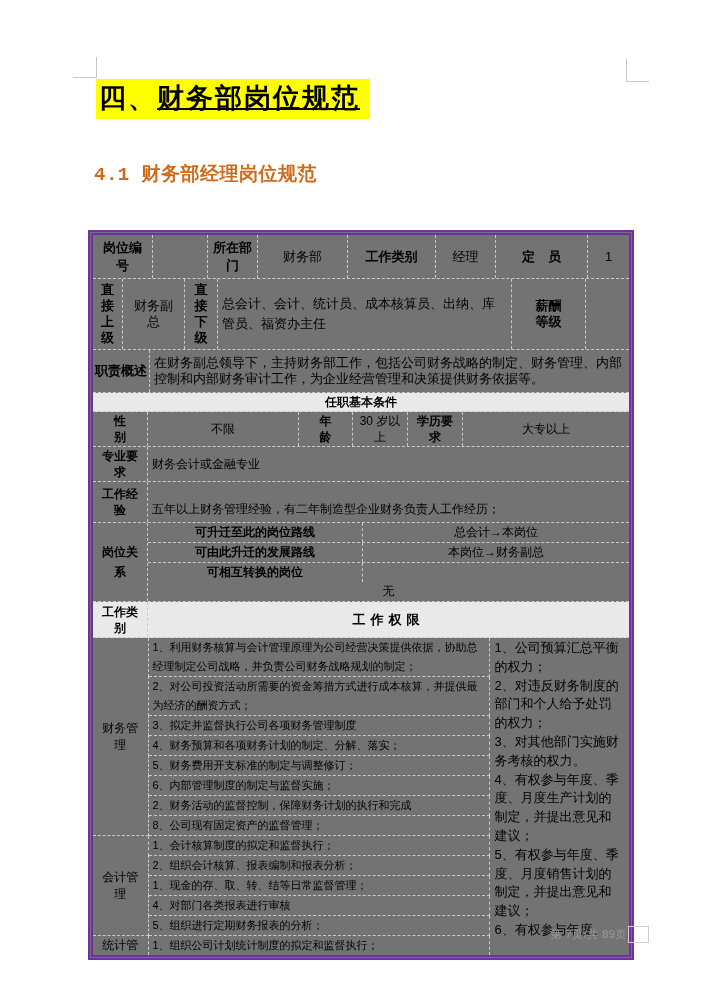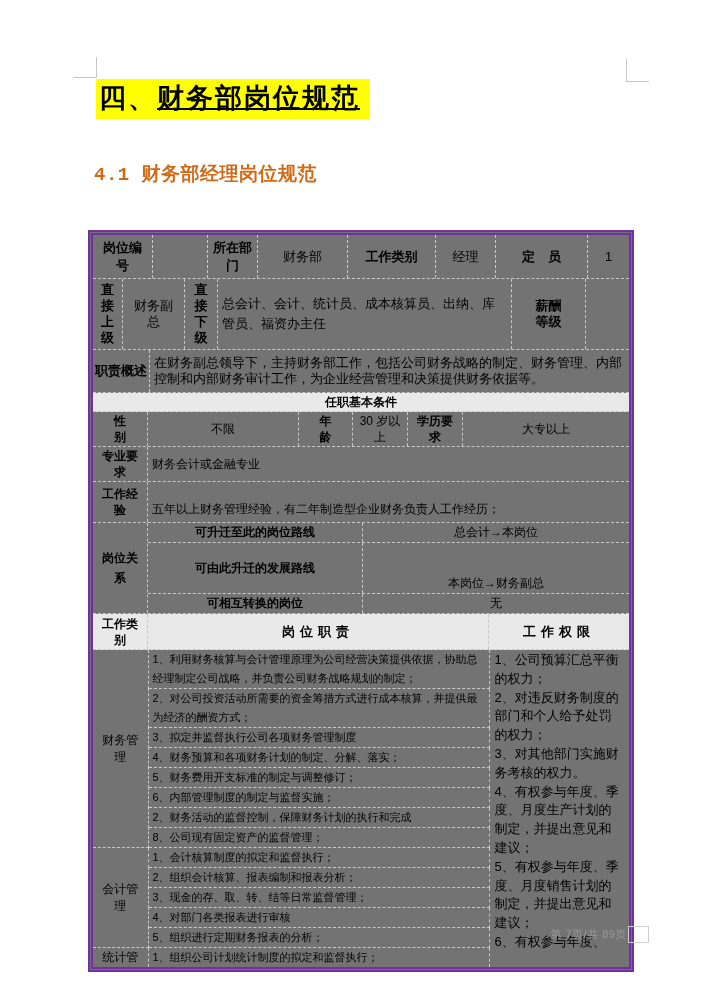--- a/index.html
+++ b/index.html
@@ -40,21 +40,21 @@
   .cell:last-child{border-right:none;}
   .cell.left{justify-content:flex-start;text-align:left;}
   .lbl{font-weight:bold;}
   .f13{font-size:13px;}
   .shade{background:#e9e9e9;}
   .stack1{display:inline-block;width:15px;line-height:16px;}
   .stack2{display:inline-block;width:28px;line-height:16px;}
   .stack3{display:inline-block;width:41px;line-height:16px;}
   .subcol{flex:1;display:flex;flex-direction:column;min-width:0;}
   .subrow{display:flex;flex:1;border-bottom:1px dashed #c9c9c9;}
-  .subrow:last-child{border-bottom:none;}
+  .subrow:last-child{border-bottom:none;flex-direction:column;}
   .sp{letter-spacing:5px;}
   
   .dt{width:100%;border-collapse:collapse;table-layout:fixed;}
   .dt td{border-right:1px dashed #c9c9c9;border-bottom:1px dashed #c9c9c9;
          box-sizing:border-box;vertical-align:middle;}
   .dt tr:last-child td{border-bottom:none;}
   .dt td.cat{text-align:center;font-size:12px;line-height:17px;padding:0 4px;}
   .dt td.duty{font-size:11px;line-height:19px;padding:0 4px;text-align:left;}
   .dt td.auth{
     border-right:none;border-bottom:none;vertical-align:top;
@@ -145,32 +145,31 @@
 
   <div class="row" style="min-height:57px;">
     <div class="cell lbl" style="width:55px;line-height:20px;">岗位关系</div>
     <div class="subcol">
       <div class="subrow">
         <div class="cell lbl" style="width:215px;">可升迁至此的岗位路线</div>
         <div class="cell" style="flex:1;">总会计→本岗位</div>
       </div>
       <div class="subrow">
         <div class="cell lbl" style="width:215px;">可由此升迁的发展路线</div>
-        <div class="cell" style="flex:1;margin-top:31px;">本岗位→财务副总</div>
+        <div class="cell" style="flex:1;">本岗位→财务副总</div>
       </div>
       <div class="subrow">
         <div class="cell lbl" style="width:215px;">可相互转换的岗位</div>
         <div class="cell" style="flex:1;">无</div>
       </div>
     </div>
   </div>
 
   <div class="row shade" style="min-height:35px;">
     <div class="cell lbl" style="width:55px;line-height:16px;">工作类别</div>
-    <div class="cell lbl sp" style="width:341px;font-size:13px;">岗位职责</div>
     <div class="cell lbl sp" style="flex:1;font-size:13px;">工作权限</div>
   </div>
 
   <table class="dt">
     <colgroup>
         <col style="width:55px">
         <col style="width:341px">
         <col style="width:140px">
       </colgroup>
     <tbody>
@@ -208,21 +207,21 @@
           <td class="duty">8、公司现有固定资产的监督管理；</td>
         </tr>
     <tr>
       <td class="cat" rowspan="5">会计管理</td>
       <td class="duty">1、会计核算制度的拟定和监督执行；</td>
     </tr>
     <tr>
           <td class="duty">2、组织会计核算、报表编制和报表分析；</td>
         </tr>
     <tr>
-          <td class="duty">3、现金的存、取、转、结等日常监督管理；</td>
+          <td class="duty">1、现金的存、取、转、结等日常监督管理；</td>
         </tr>
     <tr>
           <td class="duty">4、对部门各类报表进行审核</td>
         </tr>
     <tr>
           <td class="duty">5、组织进行定期财务报表的分析；</td>
         </tr>
     <tr>
       <td class="cat">统计管</td>
       <td class="duty">1、组织公司计划统计制度的拟定和监督执行；</td>

